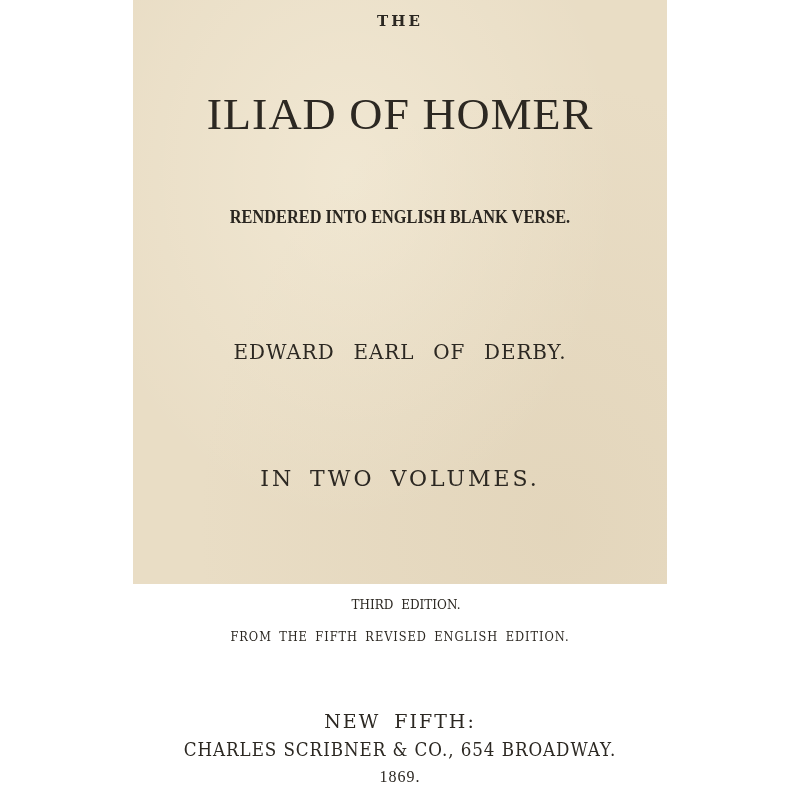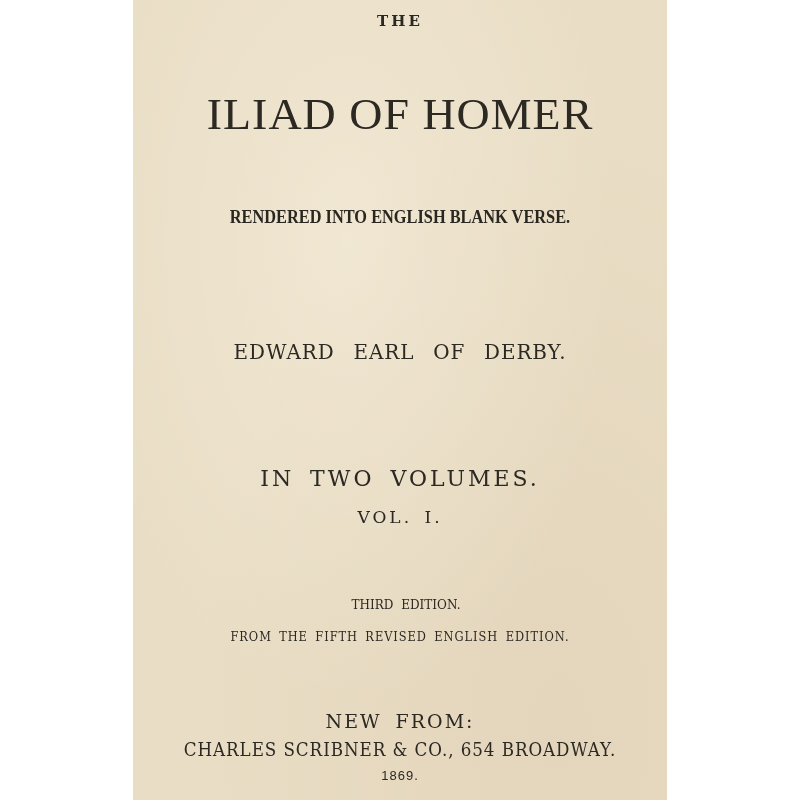--- a/index.html
+++ b/index.html
@@ -1,51 +1,50 @@
 <!DOCTYPE html>
 <html><head>
   <meta charset="utf-8">
   <style>
     html, body { margin: 0; padding: 0; }
     body {
       width: 800px; height: 800px; background: #ffffff; position: relative; overflow: hidden;
       font-family: "DejaVu Serif", "Liberation Serif", serif;
     }
     .page {
-      position: absolute; left: 133px; top: 0; width: 534px; height: 800px;
+      position: absolute; left: 133px; top: 0; width: 534px; height: 584px;
       background: #e9ddc5;
       background-image: radial-gradient(ellipse at 40% 30%, rgba(255,250,235,0.35), rgba(0,0,0,0) 60%),
                         radial-gradient(ellipse at 80% 90%, rgba(200,180,145,0.18), rgba(0,0,0,0) 60%);
       color: #2e2a24;
     }
     .line {
       position: absolute; left: 0; width: 534px; text-align: center; white-space: nowrap;
       color: #2c2822;
     }
     .the { top: 12px; font-size: 15px; letter-spacing: 3px; font-weight: bold; font-family: "DejaVu Serif", serif; }
     .title { top: 88px; font-size: 45px; letter-spacing: 1px; font-family: "Liberation Serif", serif; transform: scaleX(1.02); }
     .subtitle { top: 206px; font-size: 19px; font-family: "Liberation Serif", serif; font-weight: bold; transform: scaleX(0.86); color: #2a2620; }
     .by { top: 302px; font-size: 13px; letter-spacing: 2px; font-family: "DejaVu Serif", serif; }
     .author { top: 340px; font-size: 21px; word-spacing: 12px; letter-spacing: 1px; font-family: "DejaVu Serif", serif; transform: scaleX(0.95); }
     .volumes { top: 466px; font-size: 22px; letter-spacing: 3px; word-spacing: 6px; font-family: "DejaVu Serif", serif; }
     .vol { top: 507px; font-size: 17px; letter-spacing: 3px; word-spacing: 4px; font-family: "DejaVu Serif", serif; }
     .edition { top: 598px; font-size: 12px; word-spacing: 4px; font-family: "DejaVu Serif", serif; padding-left: 6px; }
     .from { top: 630px; font-size: 12px; letter-spacing: 1px; word-spacing: 3px; font-family: "DejaVu Serif", serif; transform: scaleX(0.95); }
     .city { top: 710px; font-size: 19px; letter-spacing: 2px; word-spacing: 6px; font-family: "DejaVu Serif", serif; }
     .publisher { top: 739px; font-size: 18px; letter-spacing: 1px; font-family: "DejaVu Serif", serif; transform: scaleX(0.93); }
-    .year { top: 768px; font-size: 13px; letter-spacing: 1px; font-family: Liberation Sans, sans-serif; text-align: center; }
+    .year { top: 768px; font-size: 16px; letter-spacing: 1px; font-family: Liberation Serif, serif; text-align: center; }
   </style>
 </head>
 <body>
 
 <div class="page">
   <div class="line the">THE</div>
   <div class="line title">ILIAD OF HOMER</div>
   <div class="line subtitle">RENDERED INTO ENGLISH BLANK VERSE.</div>
   <div class="line author">EDWARD EARL OF DERBY.</div>
   <div class="line volumes">IN TWO VOLUMES.</div>
-  <div class="line vol">VOL. I.</div>
   <div class="line edition">THIRD EDITION.</div>
   <div class="line from">FROM THE FIFTH REVISED ENGLISH EDITION.</div>
-  <div class="line city">NEW FROM:</div>
+  <div class="line city">NEW FIFTH:</div>
   <div class="line publisher">CHARLES SCRIBNER &amp; CO., 654 BROADWAY.</div>
   <div class="line year">1869.</div>
 </div>
 
 </body></html>

